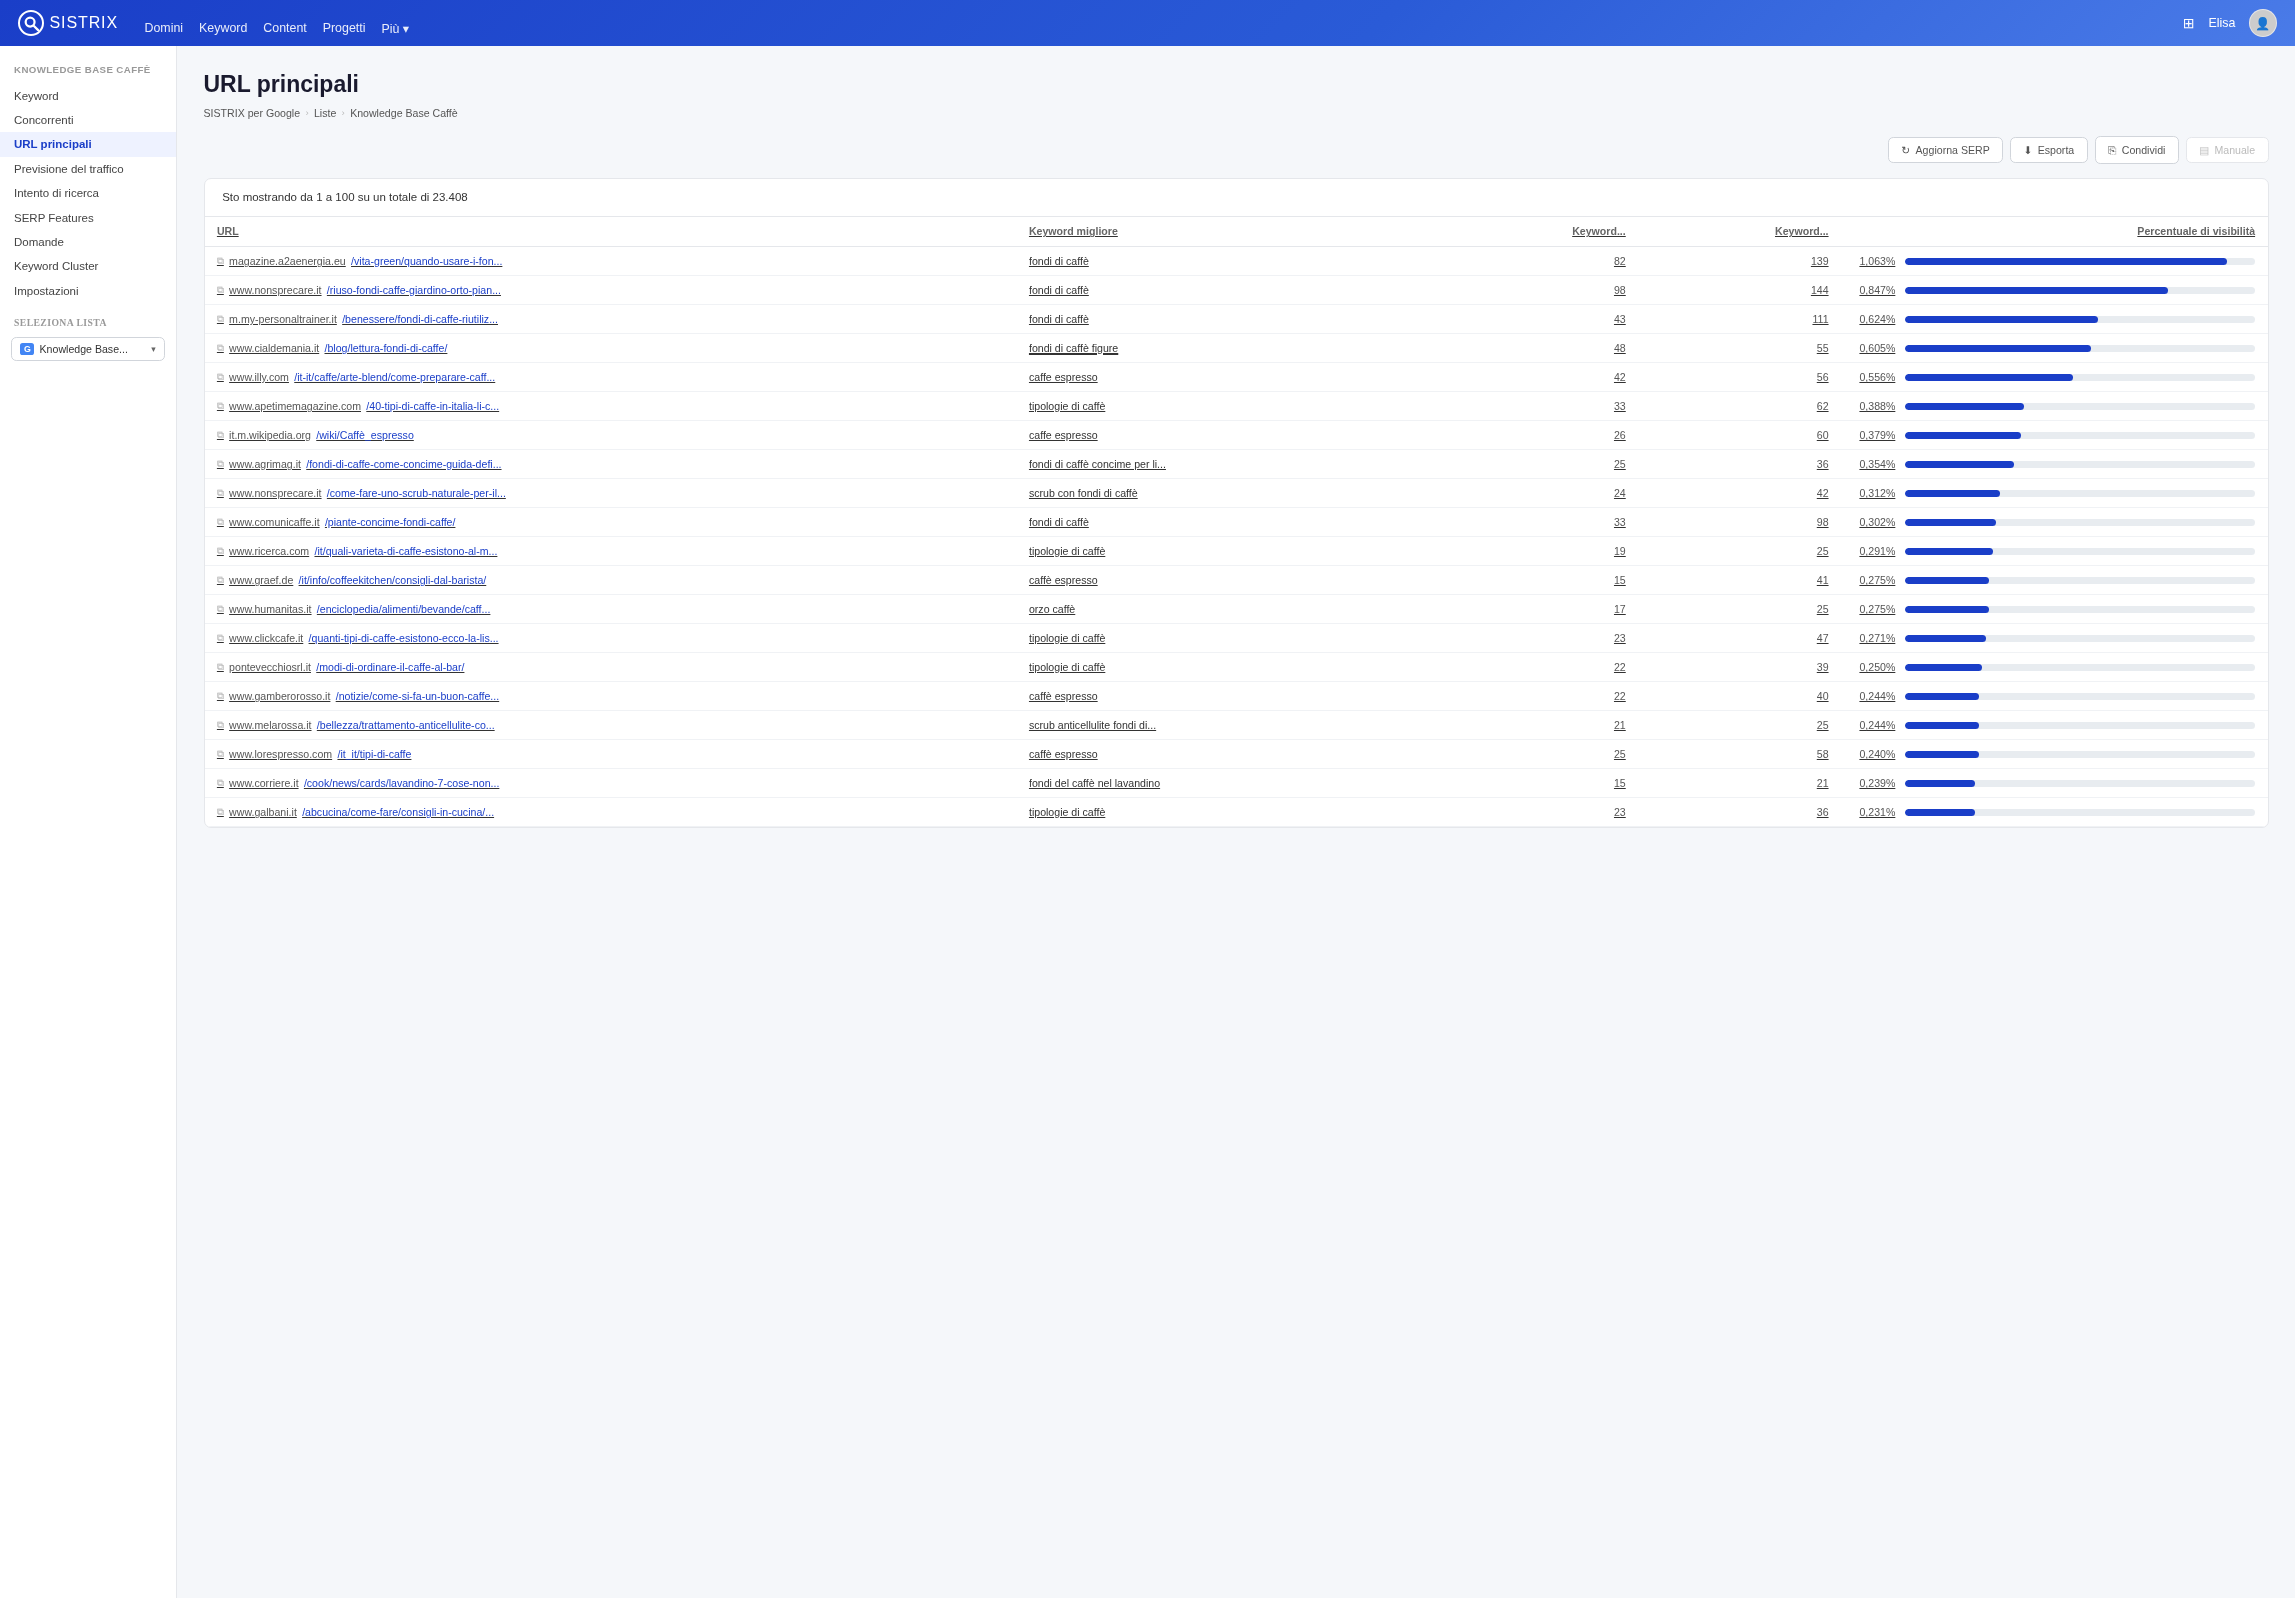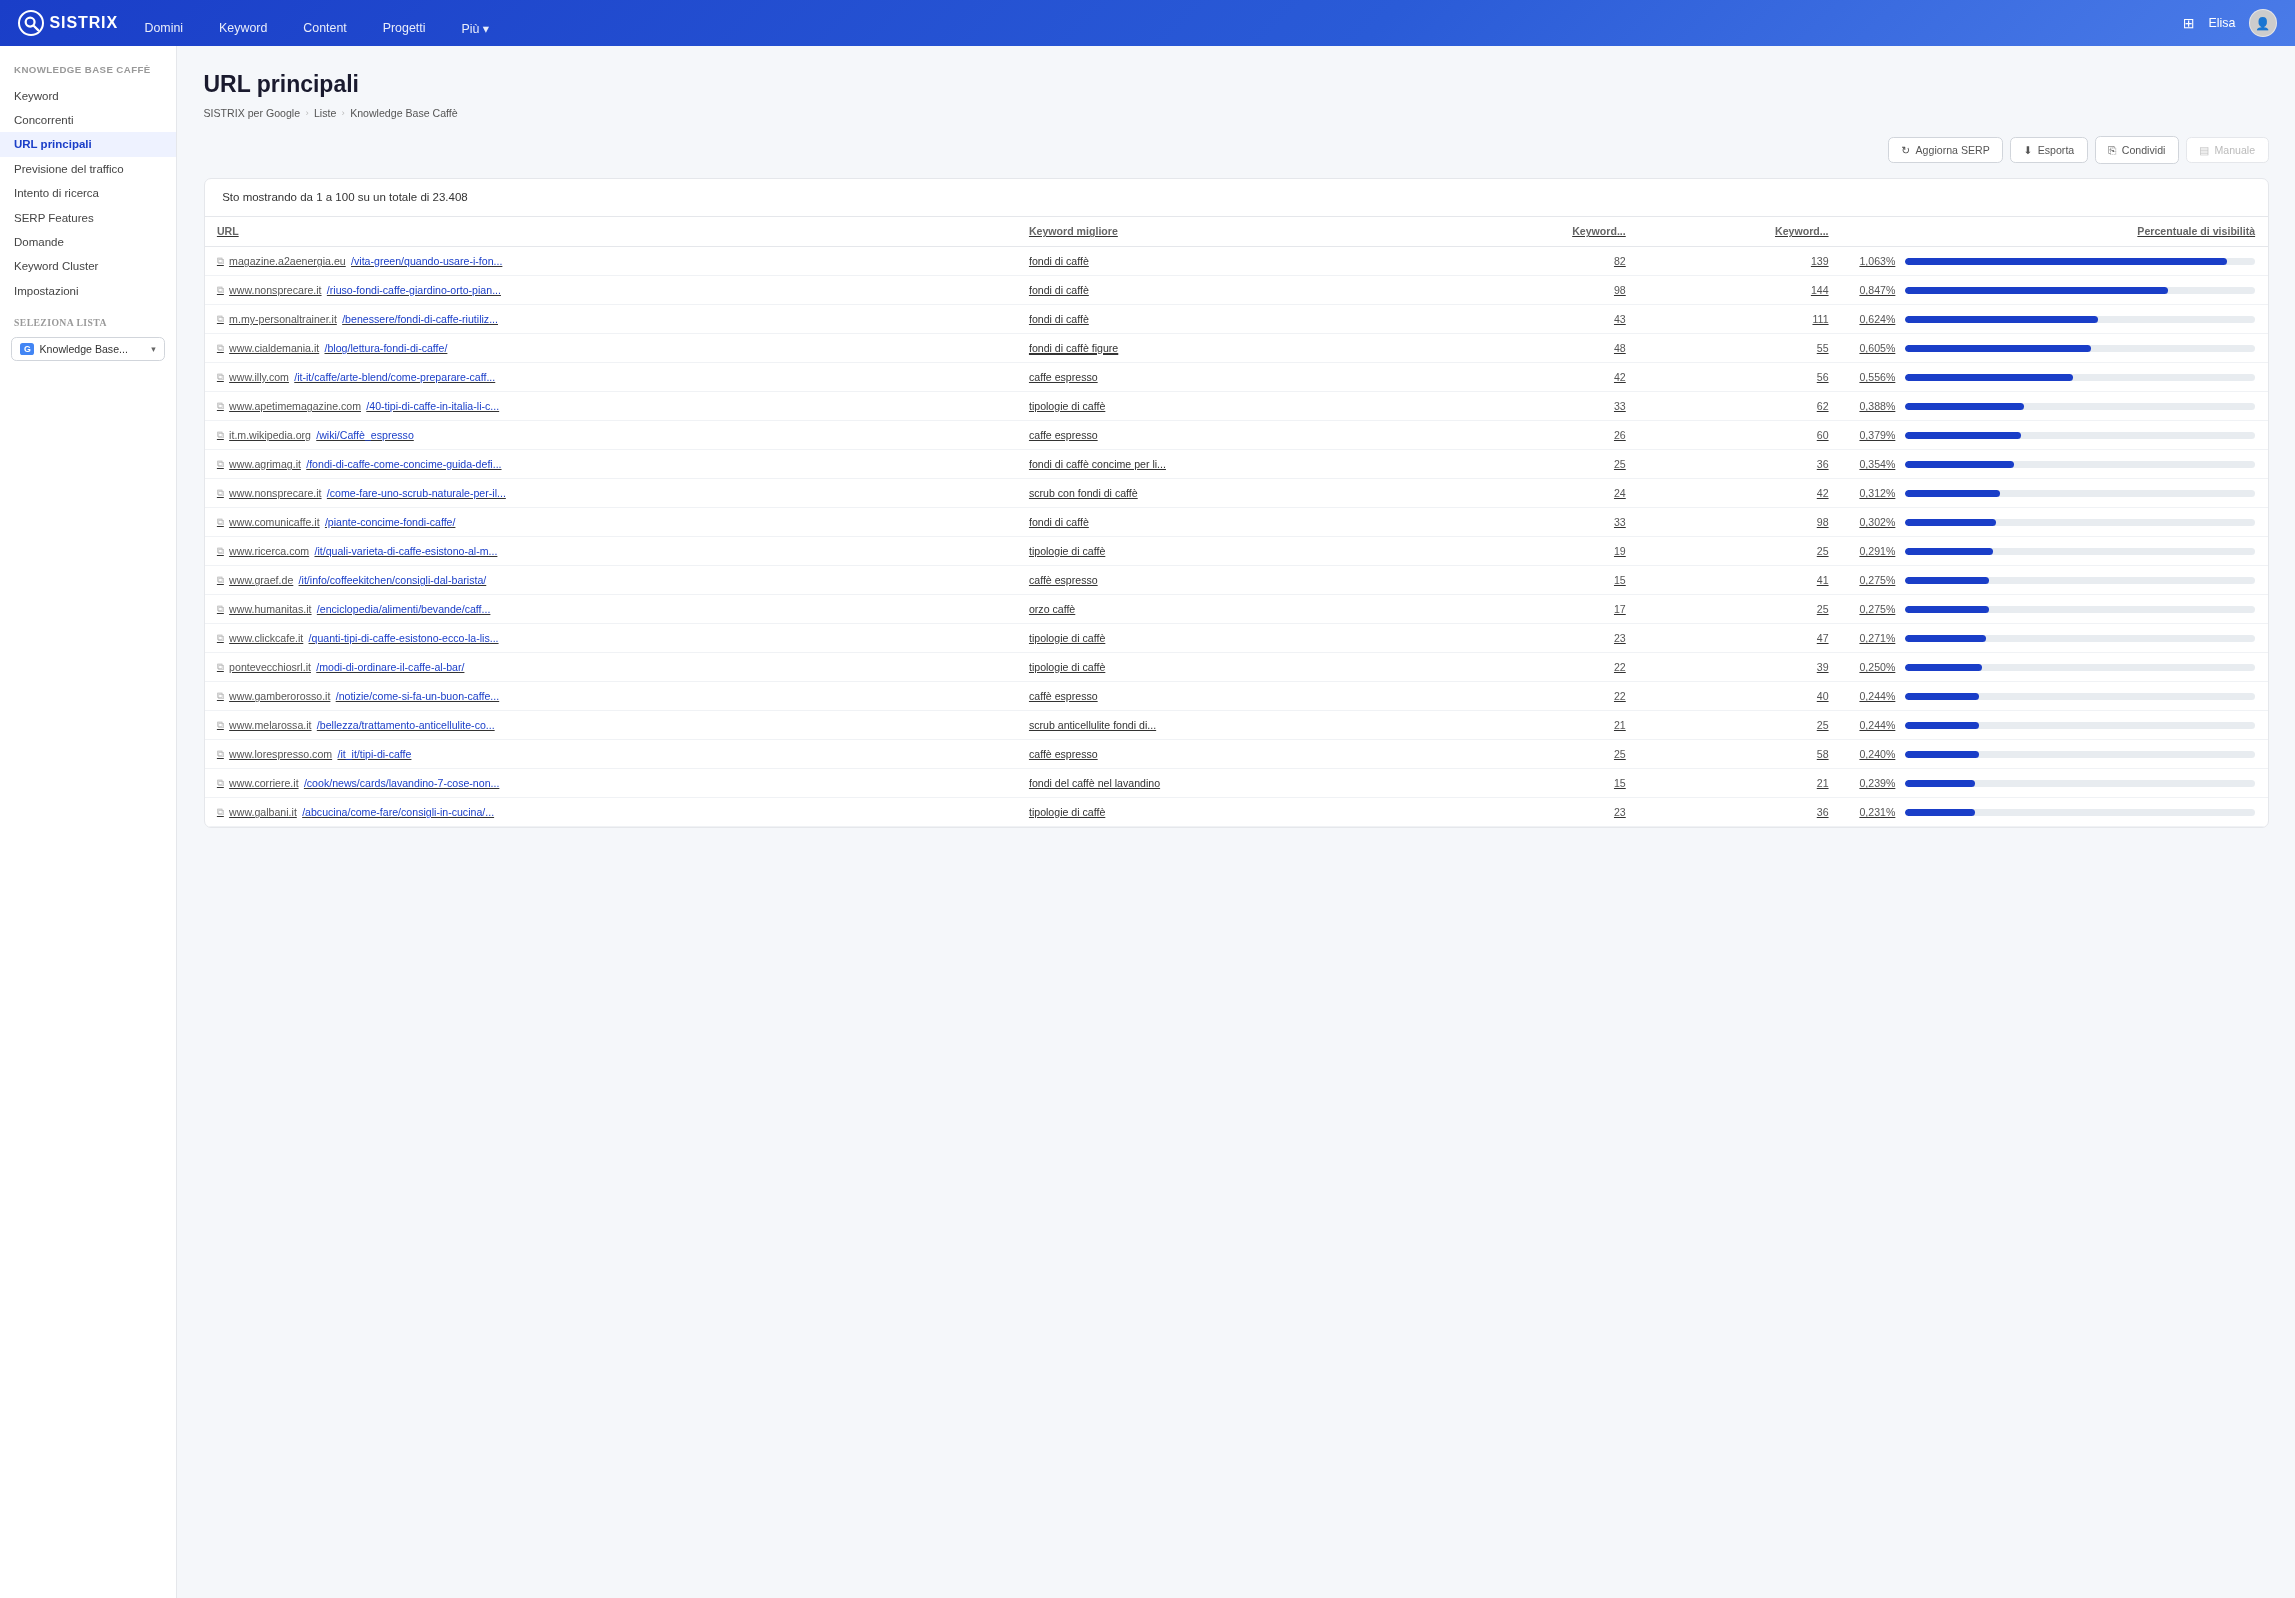--- a/index.html
+++ b/index.html
@@ -12,39 +12,39 @@
       display: flex;
       align-items: center;
       padding: 0 17.7px;
       gap: 26.5px;
     }
     .logo {
       display: flex;
       align-items: center;
       gap: 5.3px;
       color: white;
-      font-weight: bold;
+      font-weight: normal;
       font-size: 16px;
       letter-spacing: 0.9px;
     }
     .logo-circle {
       width: 26.5px;
       height: 26.5px;
       border: 2.6px solid white;
       border-radius: 50%;
       display: flex;
       align-items: center;
       justify-content: center;
       font-size: 12.4px;
       color: white;
       font-weight: bold;
     }
     .nav-links {
       display: flex;
-      gap: 36px;
+      gap: 16px;
       flex: 1;
       margin-top: 11px;
     }
     .nav-link {
       color: rgba(255,255,255,0.9);
       text-decoration: none;
       font-size: 12.4px;
       font-weight: 500;
       cursor: pointer;
     }

